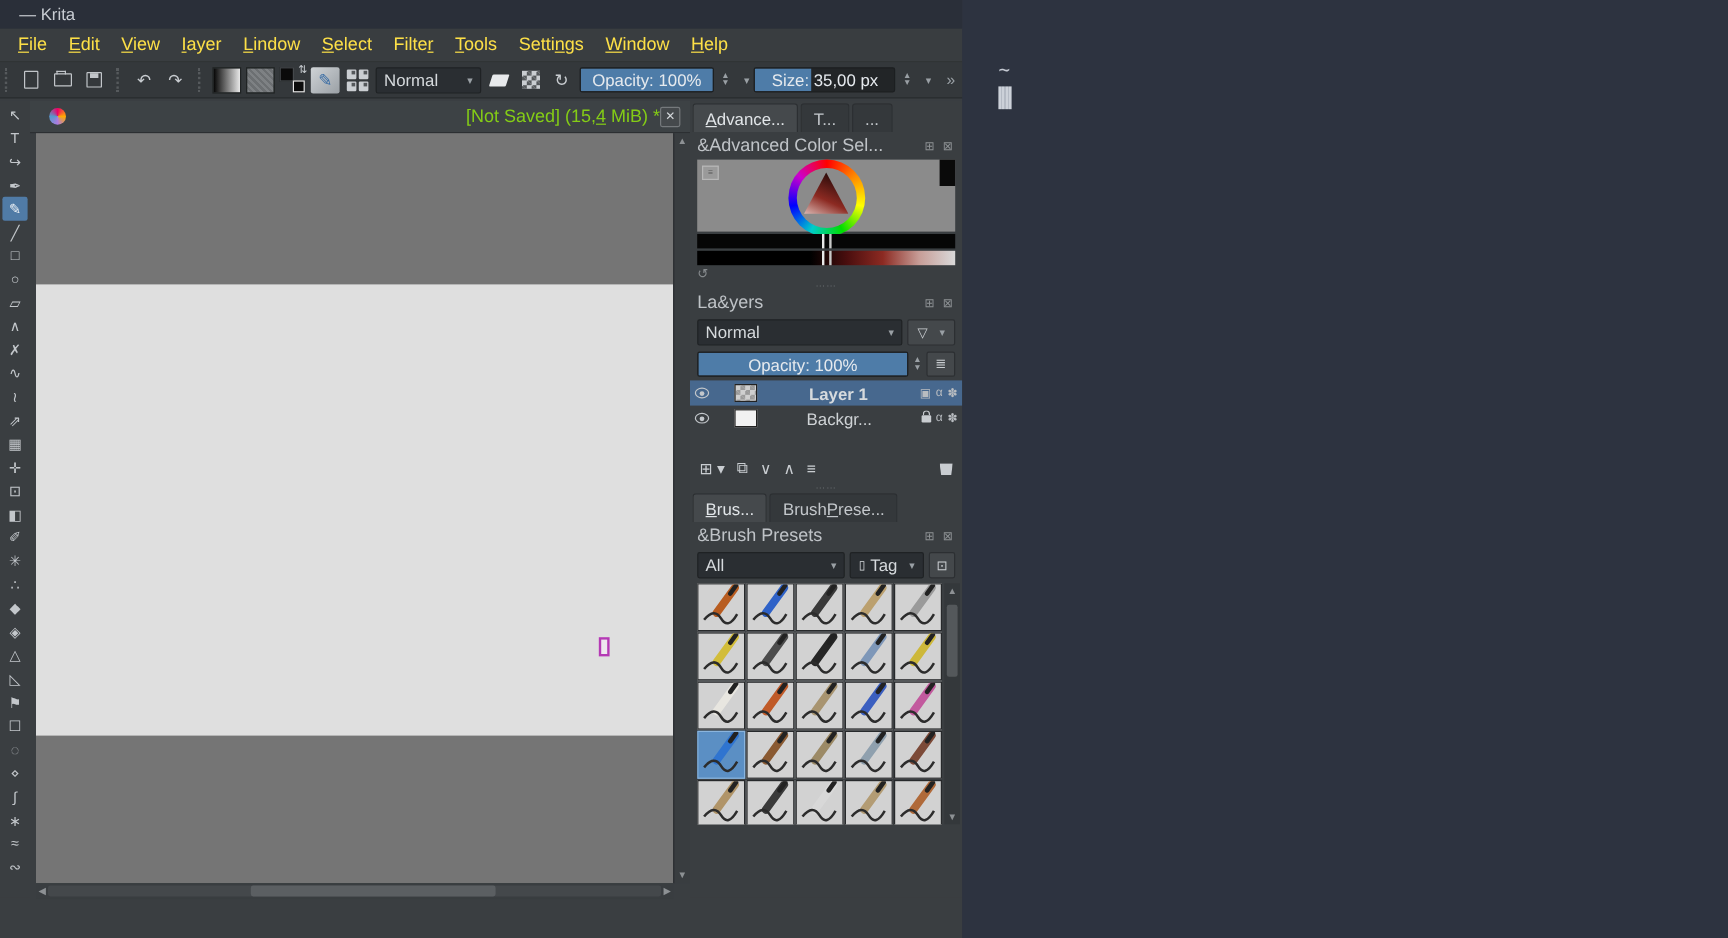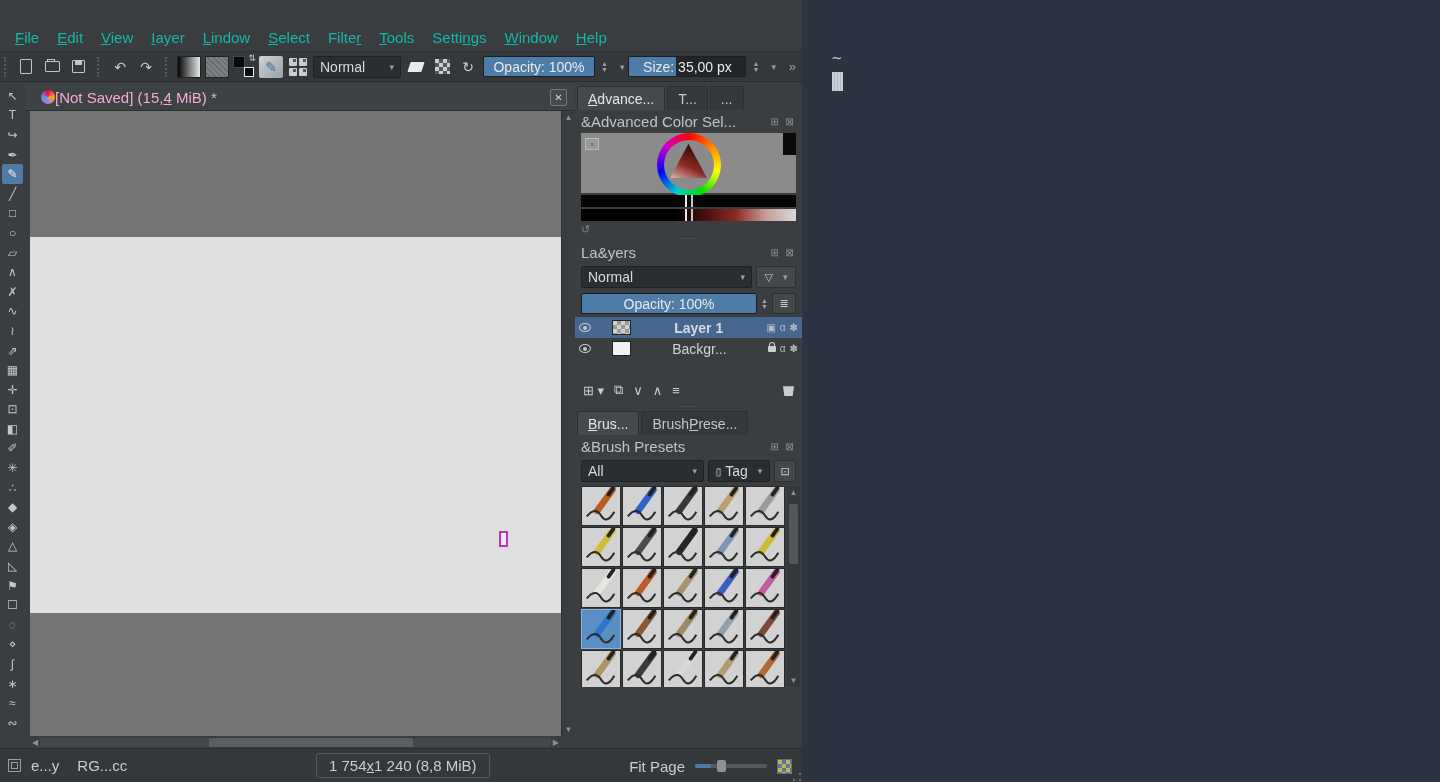--- a/index.html
+++ b/index.html
@@ -1,21 +1,21 @@
 <!DOCTYPE html>
 <html><head>
 <meta charset="utf-8">
 <style>
   *{box-sizing:border-box;margin:0;padding:0}
   html,body{width:1440px;height:782px;overflow:hidden;background:#2d3340;font-family:"Liberation Sans",sans-serif}
   
   #krita{position:absolute;left:0;top:0;width:802px;height:782px;background:#3a3e41;overflow:hidden;color:#ced2d6}
   .titlebar{position:absolute;left:0;top:0;width:802px;height:24px;background:#2a2f39;color:#c9cdd3;font-size:14px;display:flex;align-items:center;padding-left:16px}
   .menubar{position:absolute;left:0;top:24px;width:802px;height:28px;background:#393d40;display:flex;align-items:center;padding-left:6px;border-bottom:1px solid #2e3234}
-  .menu-item{padding:3px 9px;font-size:15px;color:#14b8a6;cursor:default}
+  .menu-item{padding:3px 9px;font-size:15px;color:#fde047;cursor:default}
   .mn-u{text-decoration:underline}
   
   .toolbar{position:absolute;left:0;top:52px;width:802px;height:30px;background:#34383b;display:flex;align-items:center;gap:4px;padding-left:4px;border-bottom:1px solid #292c2e}
   .tb-handle{width:4px;height:20px;border-left:2px dotted #565a5d;margin-right:3px}
   .tb-btn{width:22px;height:22px;display:flex;align-items:center;justify-content:center;color:#c9cdd1;font-size:14px;border-radius:2px}
   .tb-sep{width:4px;height:20px;border-left:2px dotted #565a5d;margin:0 4px}
   .page-ic{width:12px;height:15px;border:1px solid #c2c6ca;border-radius:1px;position:relative;background:#34383b}
   .folder-ic{width:15px;height:11px;border:1px solid #c2c6ca;border-radius:1px;position:relative}
   .folder-ic::before{content:'';position:absolute;left:1px;top:-3px;width:6px;height:2px;border:1px solid #c2c6ca;border-bottom:none}
   .save-ic{width:13px;height:13px;border:1px solid #c2c6ca;border-radius:1px;position:relative}
@@ -40,21 +40,21 @@
   .slider-text{position:relative;z-index:2}
   .spinner{display:flex;flex-direction:column;justify-content:center;color:#9aa0a5;font-size:7px;line-height:6px;padding:0 2px}
   .toolbar-overflow{margin-left:auto;margin-right:6px;color:#9aa0a5;font-size:13px}
   
   .toolbox{position:absolute;left:0;top:84px;width:25px;bottom:34px;background:#3a3e41;display:flex;flex-direction:column;align-items:center;padding-top:2px}
   .tool{width:21px;height:19.6px;display:flex;align-items:center;justify-content:center;font-size:12px;color:#c3c7cb;border-radius:2px}
   .tool.selected{background:#507ba6;color:#f2f5f8}
   
   .doc-tabbar{position:absolute;left:25px;top:84px;width:550px;height:27px;background:#3d4245;border-bottom:1px solid #2c2f32;display:flex;align-items:center}
   .krita-logo{width:14px;height:14px;border-radius:50%;margin-left:16px;background:conic-gradient(#e06,#fa0,#ad7be0,#59c,#e06)}
-  .doc-title{flex:1;text-align:left;font-size:15px;color:#f9a8d4}
+  .doc-title{flex:1;text-align:right;font-size:15px;color:#84cc16}
   .doc-close{width:17px;height:17px;border:1px solid #75797c;border-radius:2px;margin-right:8px;display:flex;align-items:center;justify-content:center;font-size:10px;color:#d6dadd;background:#45494c}
   .viewport{position:absolute;left:30px;top:111px;width:531px;height:625px;background:#757575;overflow:hidden}
   .document{position:absolute;left:0;top:126px;width:531px;height:376px;background:#dfdfdf}
   .brush-cursor{position:absolute;left:469px;top:420px;width:9px;height:16px;border:2px solid #b43ab4;background:#efe8ef}
   .vscroll{position:absolute;left:561px;top:111px;width:14px;height:625px;background:#393d40;border-left:1px solid #2c2f32;display:flex;flex-direction:column;justify-content:space-between;align-items:center;padding:2px 0;color:#8d9194;font-size:8px}
   .hscroll{position:absolute;left:30px;top:736px;width:531px;height:13px;background:#393d40;display:flex;align-items:center;color:#8d9194;font-size:8px}
   .hscroll-track{flex:1;height:9px;margin:0 2px;background:#44484b;position:relative;border-radius:2px}
   .hscroll-thumb{position:absolute;left:33%;width:40%;top:0;bottom:0;background:#5b5f62;border-radius:2px}
   
   .dockers{position:absolute;left:575px;top:84px;width:227px;bottom:34px;background:#3a3e41}
@@ -129,20 +129,23 @@
   #terminal{position:absolute;left:802px;top:0;width:638px;height:782px;background:#2d3340;font-family:"DejaVu Sans Mono","Liberation Mono",monospace;font-size:16px;color:#c5cad3;padding:46px 0 0 30px}
   .t-line{height:23px;line-height:23px;white-space:pre}
   .t-prompt{color:#9cba53;margin-right:10px}
   .t-cursor{display:inline-block;width:11px;height:19px;margin-top:3px;background:repeating-linear-gradient(90deg,#ccd1d9 0 2px,#b4bac4 2px 3px)}
 </style>
 </head>
 <body>
 
 <div id="krita">
 
+  <div class="titlebar">
+    <span>— Krita</span>
+  </div>
 
   <div class="menubar">
       <div class="menu-item"><span></span><span class="mn-u">F</span><span>ile</span></div>
       <div class="menu-item"><span></span><span class="mn-u">E</span><span>dit</span></div>
       <div class="menu-item"><span></span><span class="mn-u">V</span><span>iew</span></div>
       <div class="menu-item"><span></span><span class="mn-u">I</span><span>ayer</span></div>
       <div class="menu-item"><span></span><span class="mn-u">L</span><span>indow</span></div>
       <div class="menu-item"><span></span><span class="mn-u">S</span><span>elect</span></div>
       <div class="menu-item"><span>Filte</span><span class="mn-u">r</span><span></span></div>
       <div class="menu-item"><span></span><span class="mn-u">T</span><span>ools</span></div>
@@ -617,37 +620,18 @@
         </div>
       <div class="bp-scroll">
         <span>▲</span>
         <span>▼</span>
         <div class="bp-thumb"></div>
       </div>
     </div>
 
   </div>
 
-  <div class="statusbar">
-    <span class="sel-ic"></span>
-    <span style="margin-right:18px">e...y</span>
-    <span>RG...cc</span>
-    <div class="dims-box">
-        <span>1 754 </span>
-        <span class="mn-u">x</span>
-        <span> 1 240 (8,8 MiB)</span>
-      </div>
-    <div class="zoom-area">
-      <span>Fit Page</span>
-      <div class="zoom-slider">
-        <div class="zoom-fill"></div>
-        <div class="zoom-handle"></div>
-      </div>
-      <span class="zoom-ic"></span>
-    </div>
-    <div class="grip"></div>
-  </div>
 </div>
 
 <div id="terminal">
   <div class="t-line"><span>~</span></div>
   <div class="t-line"><span class="t-cursor"></span></div>
 </div>
 
 </body></html>

